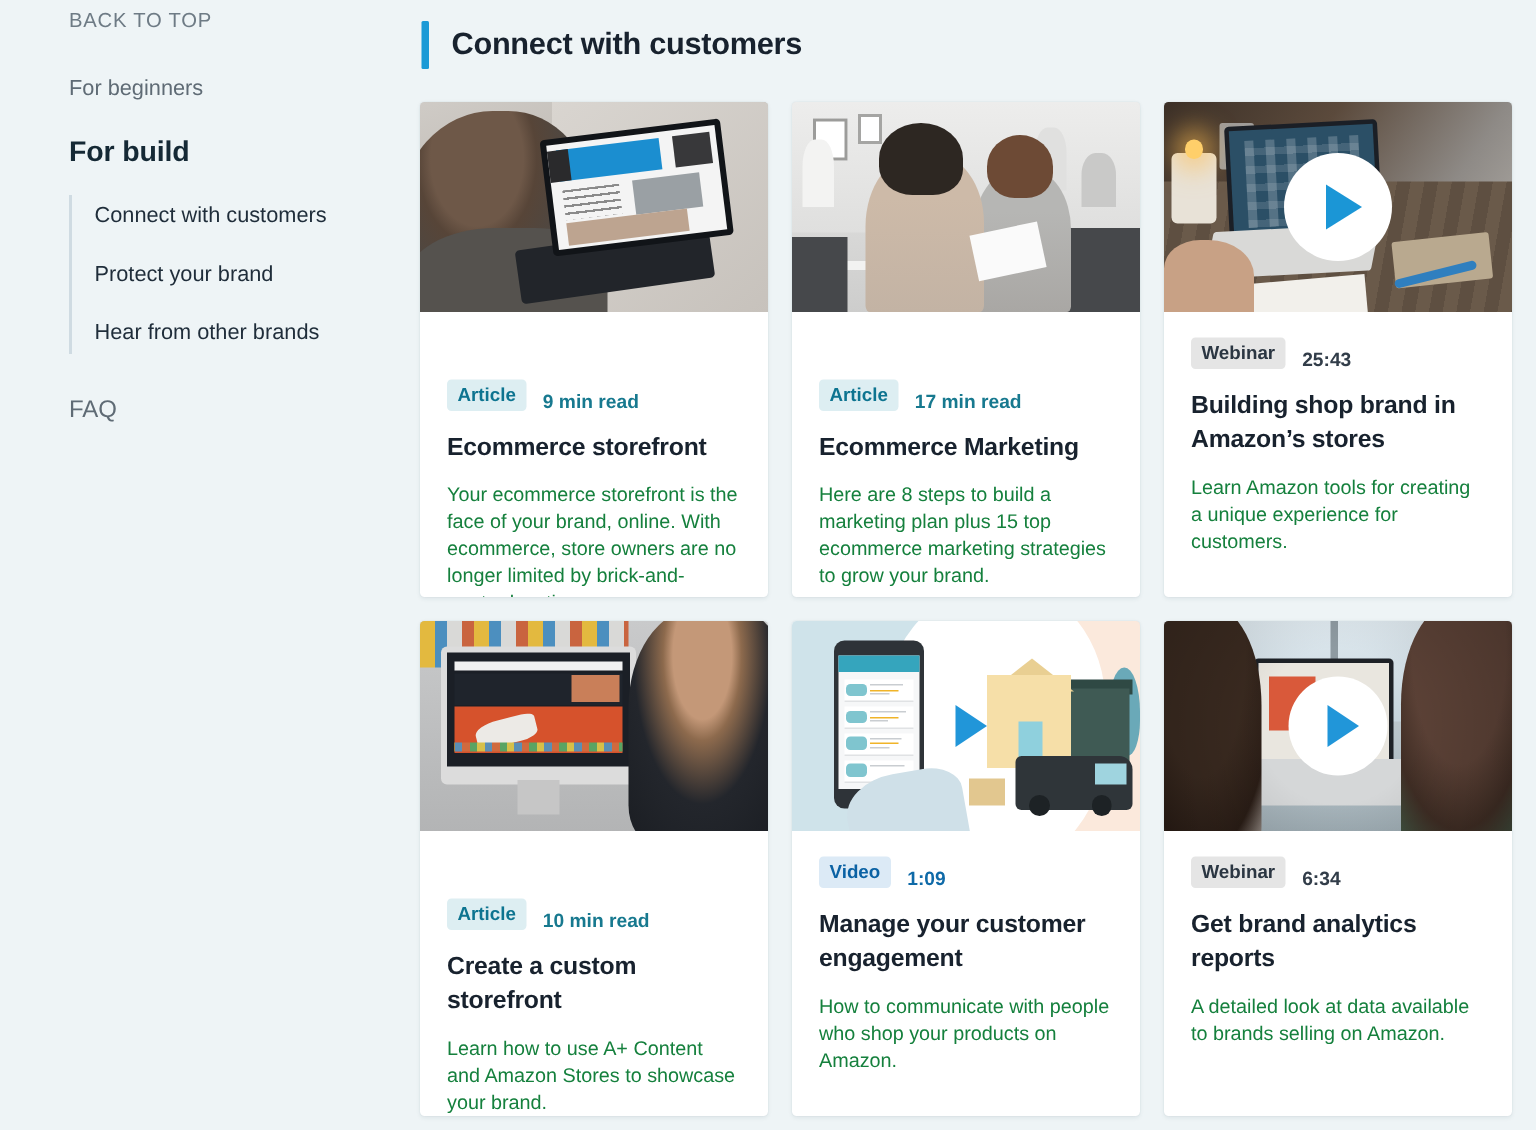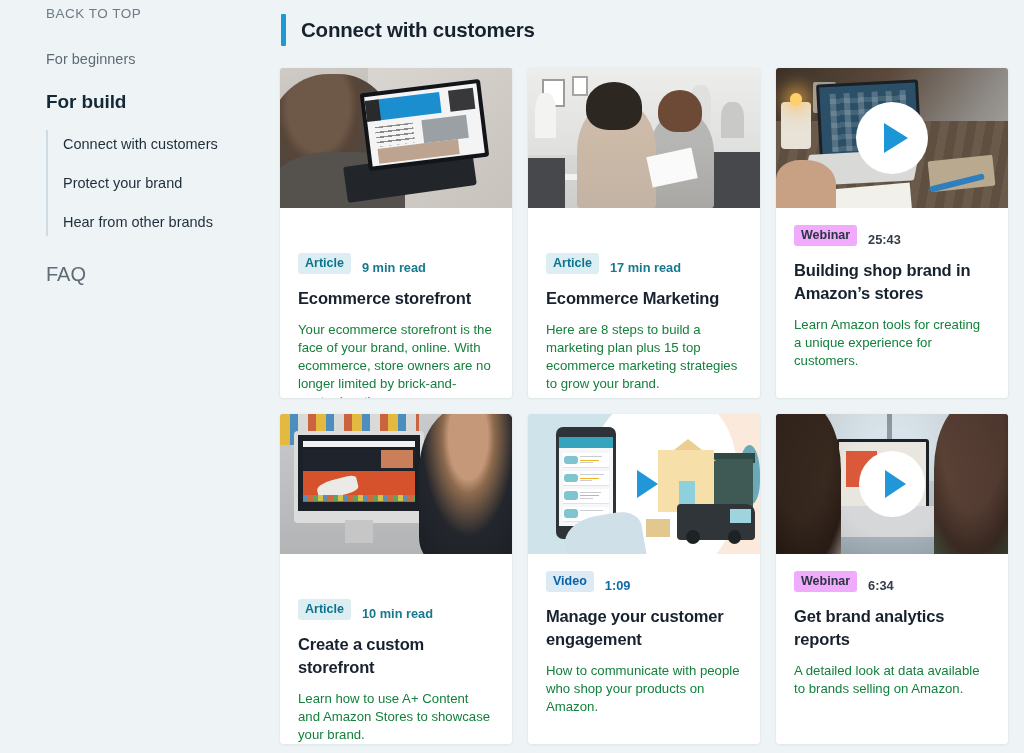--- a/index.html
+++ b/index.html
@@ -59,21 +59,21 @@
 
   .sub-nav-item {
     font-size: 14.5px;
     color: #1f2d3a;
     line-height: 18px;
     padding: 5px 0 5px 0;
   }
   .sub-nav-item + .sub-nav-item { margin-top: 11px; }
 
   .nav-faq {
-    font-size: 20px;
+    font-size: 16px;
     color: #5f6b75;
     margin-top: 28px;
     line-height: 20px;
   }
 
   
   .main {
     flex: 1 1 auto;
     padding: 0 0 0 0;
     position: relative;
@@ -145,21 +145,21 @@
   .badge {
     display: inline-block;
     font-size: 12.5px;
     font-weight: bold;
     padding: 4px 7px 4px 7px;
     border-radius: 3px;
     line-height: 13px;
   }
   .badge.article { background: #ddeef2; color: #0d7490; }
   .badge.video   { background: #dceaf6; color: #0b62a4; }
-  .badge.webinar { background: #f0abfc; color: #2b3642; }
+  .badge.webinar { background: #e5e5e5; color: #2b3642; }
 
   .meta-duration {
     font-size: 12.8px;
     line-height: 13px;
   }
   .meta-duration.teal { color: #17798f; font-weight: 600; margin-top: 36px; }
   .meta-duration.blue { color: #0f6aa8; font-weight: 600; }
   .meta-duration.dark { color: #323d49; font-weight: 600; }
 
   .card-title {

